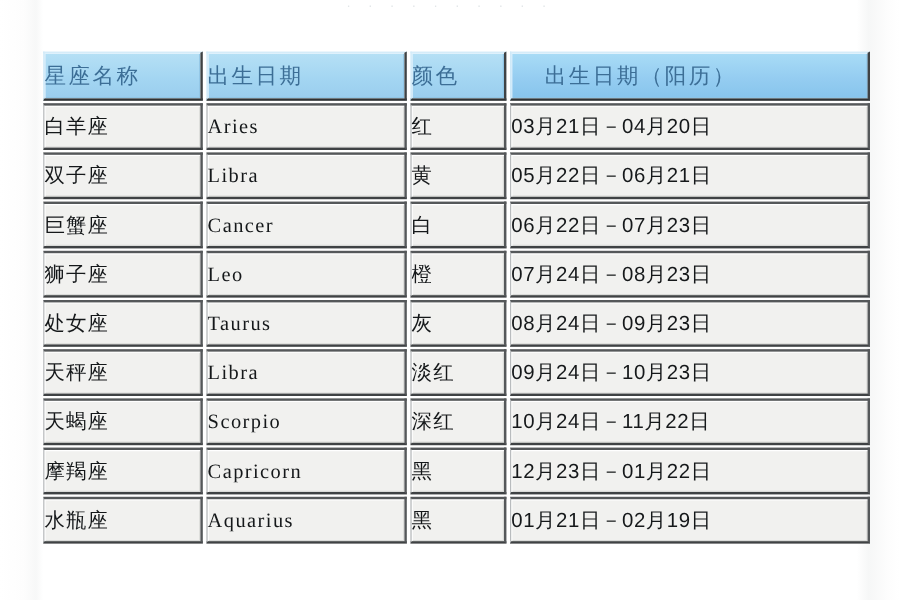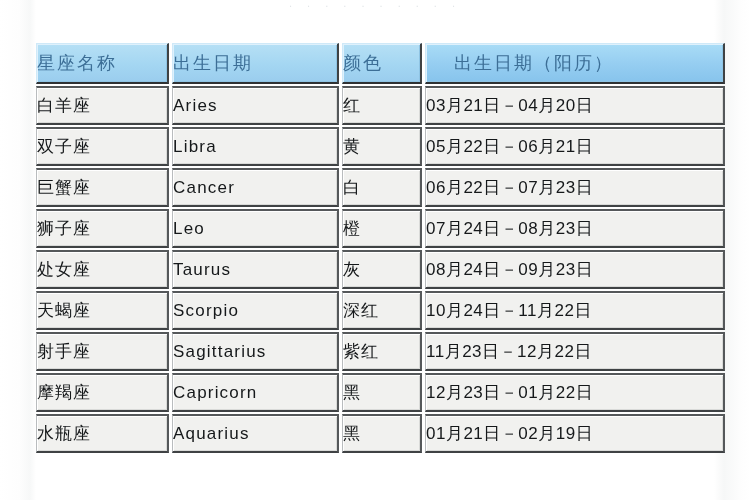--- a/index.html
+++ b/index.html
@@ -91,21 +91,21 @@
     padding-left: 28px;
   }
 
   
   col.c1 { width: 133px; }
   col.c2 { width: 167px; }
   col.c3 { width: 80px; }
   col.c4 { width: 300px; }
 
   td.col-name   { font-size: 17px; letter-spacing: 1px; font-family: Liberation Serif, serif; }
-  td.col-en     { font-family: Liberation Sans, sans-serif;
+  td.col-en     { font-family: Liberation Serif, serif;
                   font-size: 16px; letter-spacing: 1.2px; }
   td.col-color  { font-size: 16px; letter-spacing: 1px; }
   td.col-date   { font-size: 16.5px; letter-spacing: 0.5px; }
 </style>
 </head>
 <body>
 
 <div id="page-bg"></div>
 
 <div id="top-remnant">. . . .   . .   . . . .</div>
@@ -151,30 +151,30 @@
           <td class="col-color">橙</td>
           <td class="col-date">07月24日－08月23日</td>
         </tr>
         <tr>
           <td class="col-name">处女座</td>
           <td class="col-en">Taurus</td>
           <td class="col-color">灰</td>
           <td class="col-date">08月24日－09月23日</td>
         </tr>
         <tr>
+          <td class="col-name">天秤座</td>
+          <td class="col-en">Libra</td>
+          <td class="col-color">淡红</td>
+          <td class="col-date">09月24日－10月23日</td>
+        </tr>
+        <tr>
           <td class="col-name">天蝎座</td>
           <td class="col-en">Scorpio</td>
           <td class="col-color">深红</td>
           <td class="col-date">10月24日－11月22日</td>
-        </tr>
-        <tr>
-          <td class="col-name">射手座</td>
-          <td class="col-en">Sagittarius</td>
-          <td class="col-color">紫红</td>
-          <td class="col-date">11月23日－12月22日</td>
         </tr>
         <tr>
           <td class="col-name">摩羯座</td>
           <td class="col-en">Capricorn</td>
           <td class="col-color">黑</td>
           <td class="col-date">12月23日－01月22日</td>
         </tr>
         <tr>
           <td class="col-name">水瓶座</td>
           <td class="col-en">Aquarius</td>

